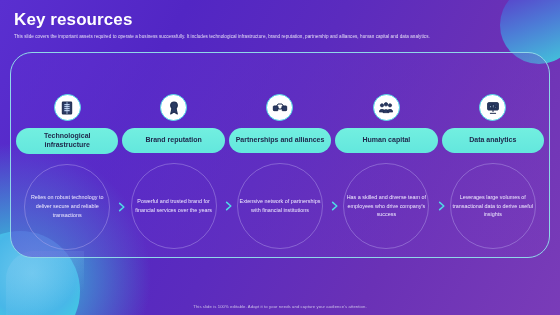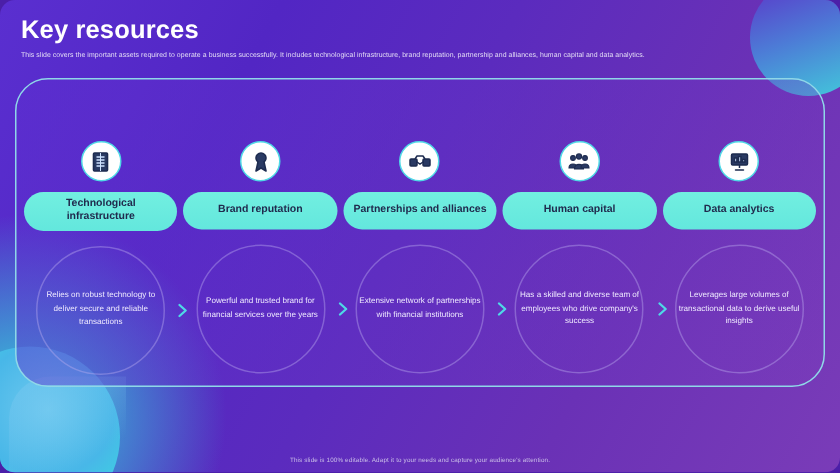--- a/index.html
+++ b/index.html
@@ -8,21 +8,20 @@
     font-family:"Liberation Sans", sans-serif;
     background:#4b1fa8;
     position:relative;
   }
   #slide {
     position:absolute; inset:0;
     background:
       radial-gradient(circle at 3% 88%, #3aa9e0 0%, #39b8d8 4%, rgba(70,60,190,0) 22%),
       linear-gradient(118deg, #5a2fd0 0%, #5226c4 26%, #5b2bbe 48%, #6a31b6 72%, #7a3cb8 100%);
     overflow:hidden;
-    border-radius:10px;
   }
   
   .deco-tr {
     position:absolute; right:-18px; top:-14px;
     width:78px; height:78px; border-radius:50%;
     background:linear-gradient(160deg, #5b32c9 0%, #4b7fd8 48%, #3fd6dd 100%);
     opacity:.95;
   }
   .deco-bl {
     position:absolute; left:-40px; bottom:-36px;

